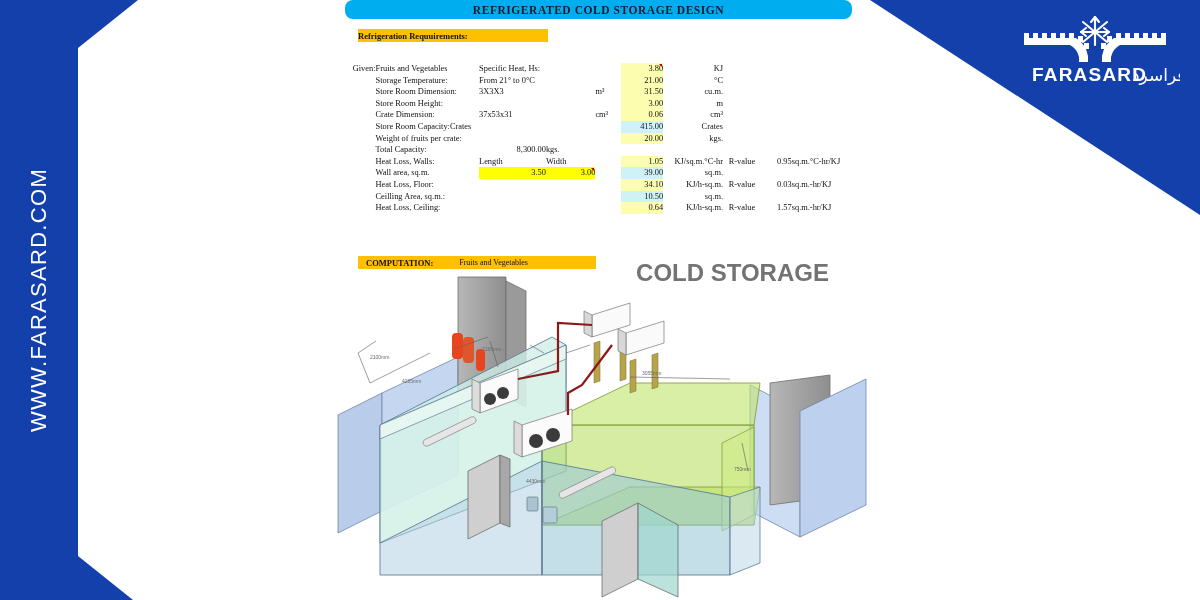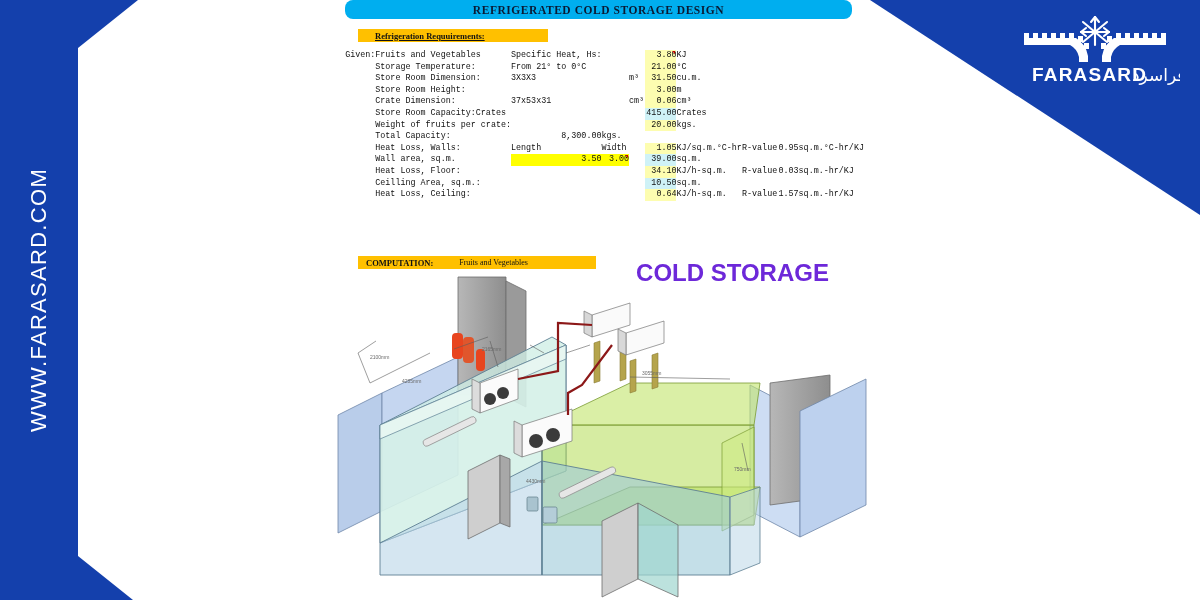--- a/index.html
+++ b/index.html
@@ -61,62 +61,62 @@
     background:#ffc000;
     height:13px;
     display:flex;align-items:center;
   }
   .section-band.req{left:13px;top:29px;width:190px;}
   .section-band.comp{left:13px;top:256px;width:238px;}
   .section-band .lbl{
     font-family:"Liberation Serif", serif;
     font-weight:bold;font-size:8.5px;color:#111;
   }
-  .section-band.req .lbl{margin-left:17px;text-decoration:underline;}
+  .section-band.req .lbl{margin-left:0;}
   .section-band.comp .lbl{margin-left:8px;}
   .section-band.comp .lbl2{
     font-weight:normal;font-size:8px;color:#111;margin-left:26px;
     font-family:"Liberation Serif", serif;
   }
 
   
   .tbl{
-    position:absolute;left:0;top:50px;width:520px;
-    font-family:Liberation Mono, monospace;
+    position:absolute;left:0;top:63px;width:520px;
+    font-family:Liberation Serif, serif;
     font-size:8.4px;color:#111;
     border-collapse:collapse;
   }
   .tbl td{padding:0;height:11.6px;line-height:11.6px;white-space:nowrap;vertical-align:middle;}
   .c-given{width:32px;text-align:right;padding-right:5px;font-size:8.4px;}
   .c-label{width:105px;}
   .c-mid{width:68px;}
   .c-mid2{width:55px;}
   .c-unit0{width:28px;}
   .c-val{width:46px;text-align:right;padding-right:6px;}
-  .c-unit{width:62px;text-align:left;}
+  .c-unit{width:62px;text-align:right;}
   .c-rlbl{width:40px;text-align:center;}
   .c-rval{width:34px;text-align:right;padding-right:5px;}
   .c-runit{width:78px;text-align:left;padding-left:5px;margin-left:36px;}
 
   .fill-y{background:#fdfdb0;}
   .fill-c{background:#cff2f7;}
   .fill-bright{background:#ffff00;text-align:right;padding-right:5px;}
   .mark{position:relative;}
   .mark:after{
     content:"";position:absolute;top:1px;right:1px;
     border-top:3px solid #c00000;border-left:3px solid transparent;
   }
   .rgt{text-align:right;}
 
   
   .red-head{
     position:absolute;left:265px;top:258px;width:245px;
     text-align:center;
     font-family:"Liberation Sans", sans-serif;
-    font-weight:bold;color:#6d28d9;font-size:24px;line-height:1.28;
+    font-weight:bold;color:#737373;font-size:24px;line-height:1.28;
     z-index:12;
   }
 
   
   .diagram{
     position:absolute;left:330px;top:275px;width:540px;height:325px;z-index:8;
   }
 </style>
 </head>
 <body>

